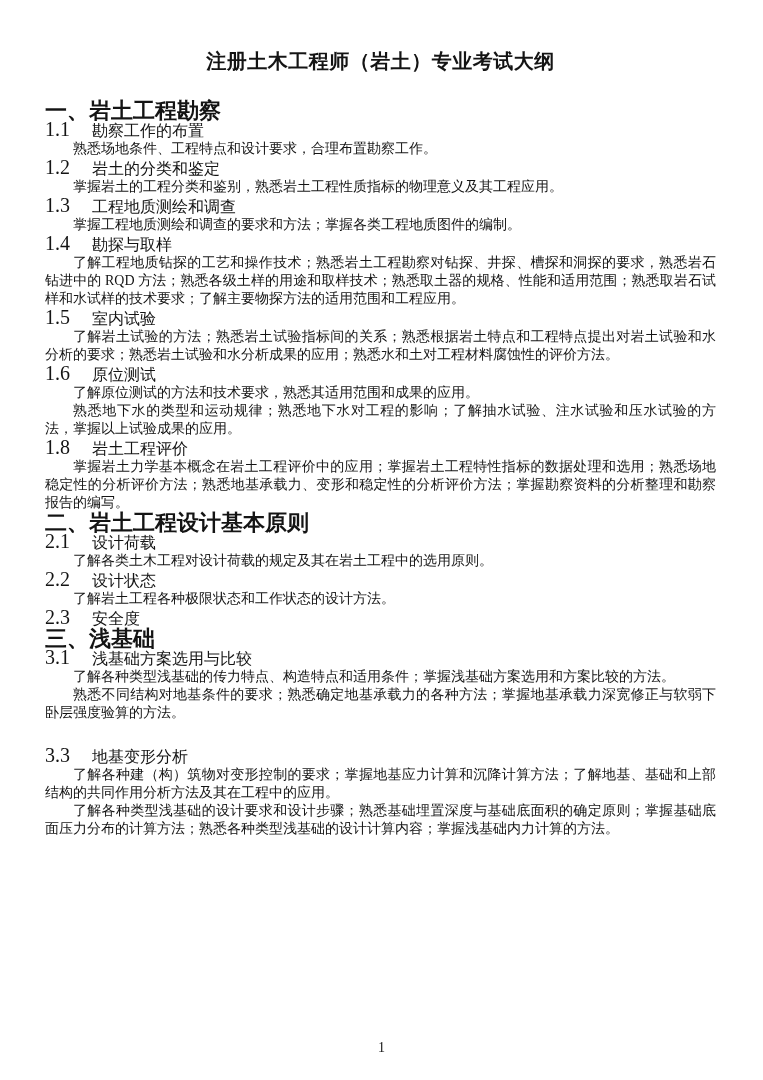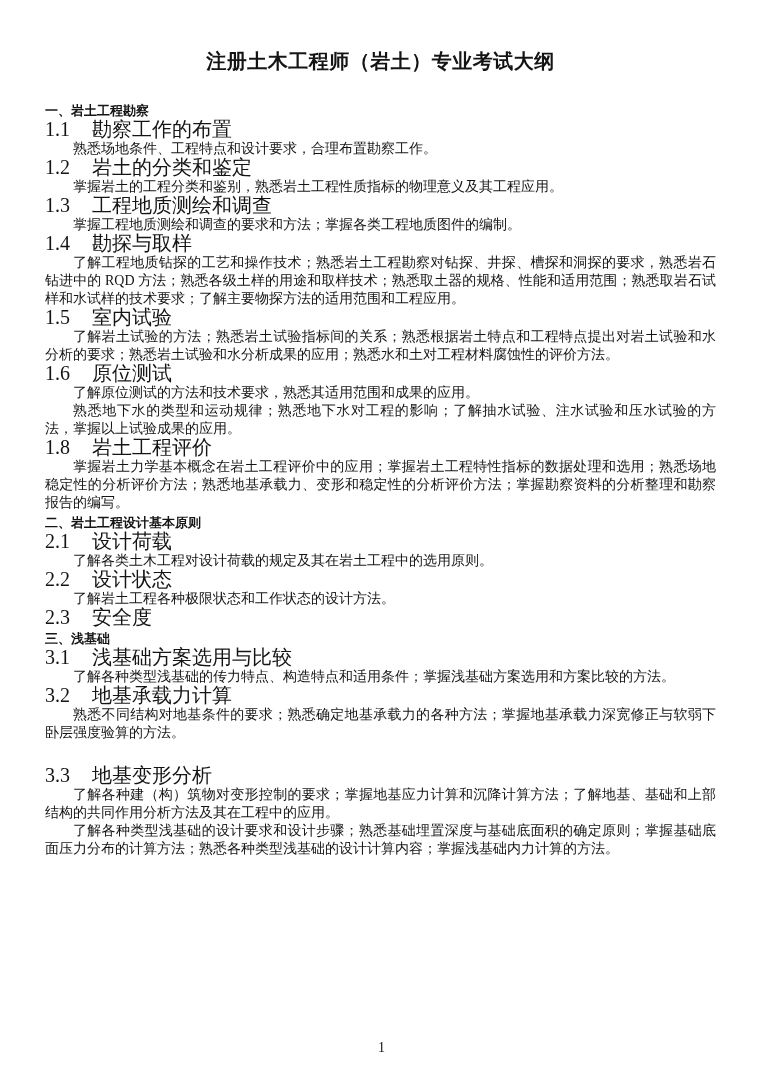--- a/index.html
+++ b/index.html
@@ -20,36 +20,36 @@
     overflow: hidden;
   }
   .doc-title {
     font-size: 20px;
     font-weight: 700;
     text-align: center;
     letter-spacing: 0.5px;
     margin: 10px 0 27px 0;
   }
   .section-heading {
-    font-size: 13px;
+    font-size: 22px;
     font-weight: 700;
     line-height: 18px;
     margin-top: 2px;
   }
   .item-head {
     font-size: 16.5px;
     line-height: 18px;
     white-space: nowrap;
   }
   .item-num {
     display: inline-block;
     width: 47px;
     font-size: 20px;
   }
-  .item-title { font-size: 20px; }
+  .item-title { font-size: 16px; }
   .item-desc {
     font-size: 14px;
     line-height: 18px;
     margin: 0;
     text-indent: 2em;
     text-align: justify;
   }
   .gap    { }
   .gap-lg { margin-top: 24px; }
   .page-number {
@@ -132,21 +132,20 @@
 
   <div class="section">
     <div class="section-heading">三、浅基础</div>
 
     <div class="item">
       <div class="item-head"><span class="item-num">3.1</span><span class="item-title">浅基础方案选用与比较</span></div>
       <p class="item-desc">了解各种类型浅基础的传力特点、构造特点和适用条件；掌握浅基础方案选用和方案比较的方法。</p>
     </div>
 
     <div class="item">
-      <div class="item-head"><span class="item-num">3.2</span><span class="item-title">地基承载力计算</span></div>
       <p class="item-desc">熟悉不同结构对地基条件的要求；熟悉确定地基承载力的各种方法；掌握地基承载力深宽修正与软弱下卧层强度验算的方法。</p>
     </div>
 
     <div class="item gap-lg">
       <div class="item-head"><span class="item-num">3.3</span><span class="item-title">地基变形分析</span></div>
       <p class="item-desc">了解各种建（构）筑物对变形控制的要求；掌握地基应力计算和沉降计算方法；了解地基、基础和上部结构的共同作用分析方法及其在工程中的应用。</p>
     </div>
 
     <div class="item">
       <p class="item-desc">了解各种类型浅基础的设计要求和设计步骤；熟悉基础埋置深度与基础底面积的确定原则；掌握基础底面压力分布的计算方法；熟悉各种类型浅基础的设计计算内容；掌握浅基础内力计算的方法。</p>

